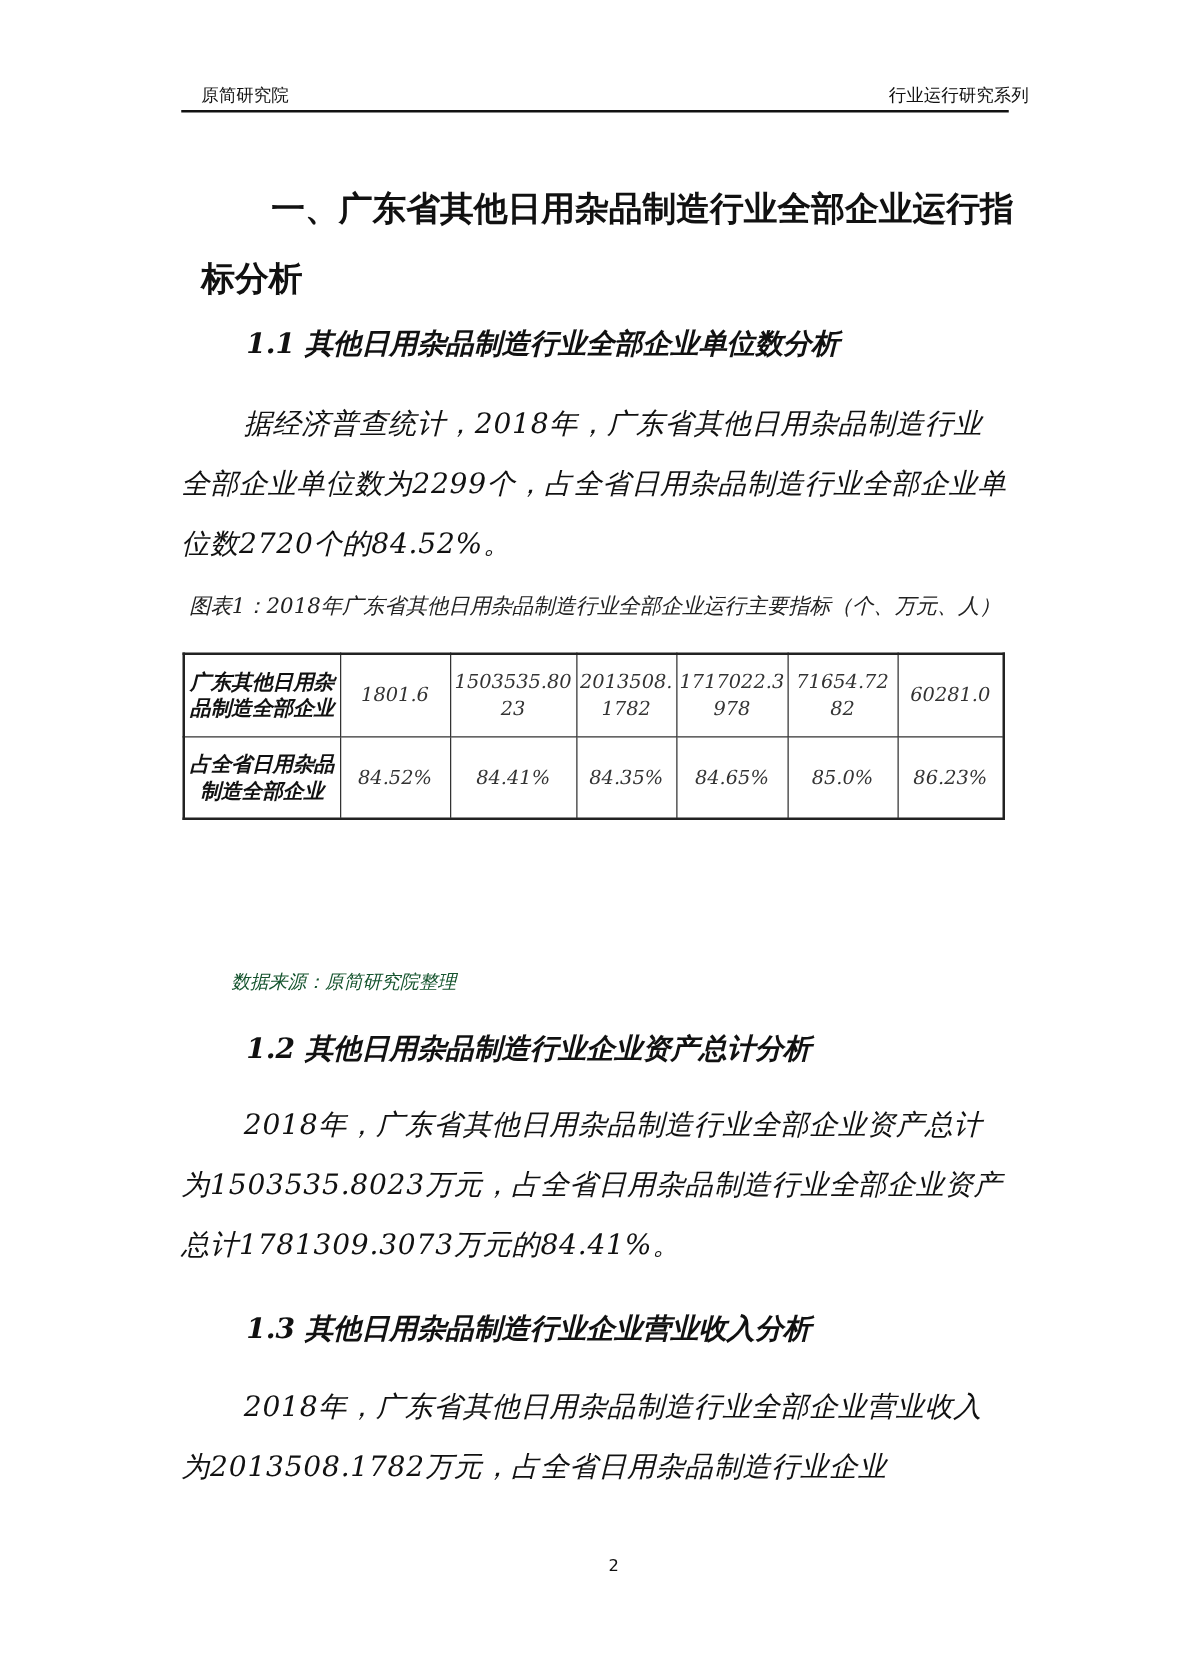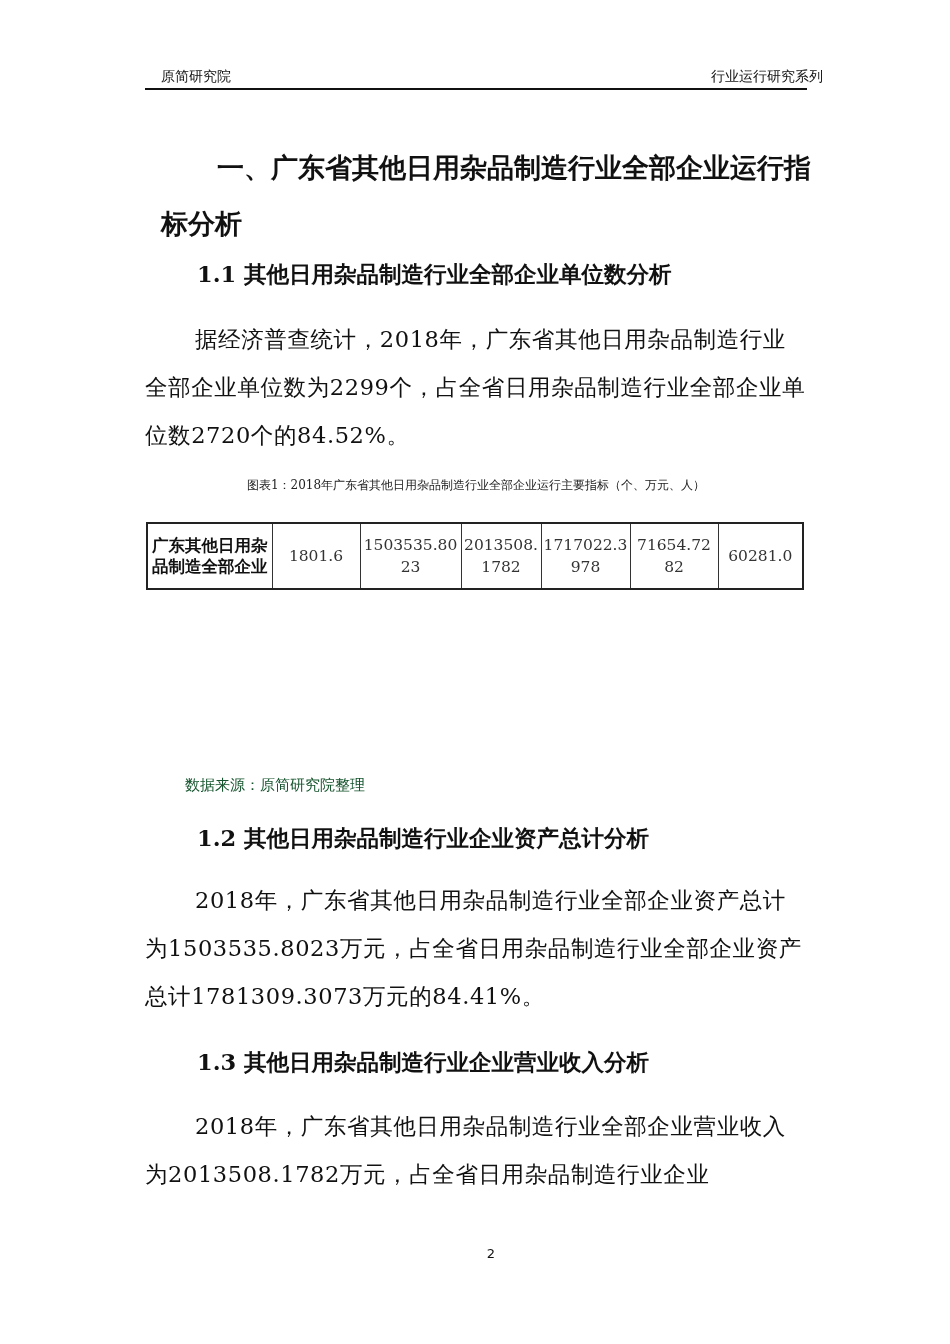--- a/index.html
+++ b/index.html
@@ -1,29 +1,29 @@
 <!DOCTYPE html>
 <html><head>
   <meta charset="utf-8">
   <style>
     html, body { margin: 0; padding: 0; background: #ffffff; }
     body { width: 950px; height: 1344px; position: relative; overflow: hidden; color: #111; }
     .sans { font-family: "DejaVu Sans", "Liberation Sans", sans-serif; margin-left: 16px; }
-    .serif { font-family: "DejaVu Serif", "Liberation Serif", serif; }
+    .serif { font-family: "DejaVu Serif", "Liberation Serif", serif; font-style: italic; }
 
     .header { position: absolute; left: 145px; top: 68px; width: 662px; height: 22px; }
     .header-left { position: absolute; left: 0; top: 0; font-size: 14px; }
     .header-right { position: absolute; right: 0; top: 0; font-size: 14px; }
     .header-rule { position: absolute; left: 145px; top: 88px; width: 662px; height: 2px; background: #111; }
 
     .h1 { position: absolute; left: 145px; top: 140px; width: 662px; font-size: 27px; font-weight: bold; line-height: 56px; text-indent: 56px; }
     .h2 { position: absolute; left: 197px; font-size: 22.5px; font-weight: bold; white-space: nowrap; }
     .para { position: absolute; left: 145px; width: 662px; font-size: 22.5px; line-height: 48px; text-indent: 50px; letter-spacing: 0.6px; }
 
-    .caption { position: absolute; left: 145px; top: 474px; width: 662px; font-size: 12px; line-height: 22px; text-align: center; color: #222; }
+    .caption { position: absolute; left: 145px; top: 474px; width: 662px; font-size: 17px; line-height: 22px; text-align: center; color: #222; }
 
     table.data { position: absolute; left: 146px; top: 522px; border-collapse: collapse; font-size: 16px; }
     table.data td, table.data th { border: 1px solid #333; text-align: center; vertical-align: middle; padding: 0 2px; line-height: 22px; }
     table.data { border: 2px solid #222; }
     table.data th { font-weight: bold; font-size: 16.5px; }
     .rowhead { font-weight: bold; font-size: 16.5px; line-height: 21px !important; }
     .num { color: #333; font-size: 15.5px; }
 
     .source { position: absolute; left: 185px; top: 776px; font-size: 15px; color: #14532d; }
     .pagenum { position: absolute; left: 0; top: 1246px; width: 950px; text-align: center; font-size: 13px; }
@@ -57,20 +57,29 @@
   <tbody>
   <tr style="height:66px">
     <td class="rowhead sans">广东其他日用杂品制造全部企业</td>
     <td class="num">1801.6</td>
     <td class="num" style="word-break:break-all;">1503535.8023</td>
     <td class="num" style="word-break:break-all;margin-top:44px;">2013508.1782</td>
     <td class="num" style="word-break:break-all;">1717022.3978</td>
     <td class="num" style="word-break:break-all;">71654.7282</td>
     <td class="num" style="word-break:break-all;">60281.0</td>
   </tr>
+  <tr style="height:66px">
+    <td class="rowhead sans">占全省日用杂品制造全部企业</td>
+    <td class="num">84.52%</td>
+    <td class="num">84.41%</td>
+    <td class="num">84.35%</td>
+    <td class="num">84.65%</td>
+    <td class="num">85.0%</td>
+    <td class="num">86.23%</td>
+  </tr>
 </tbody>
   </table>
 
 <div class="source serif">数据来源：原简研究院整理</div>
 
 <div class="h2 serif" style="top:823px;">1.2 其他日用杂品制造行业企业资产总计分析</div>
 <div class="para serif" style="top:876px;">2018年，广东省其他日用杂品制造行业全部企业资产总计为1503535.8023万元，占全省日用杂品制造行业全部企业资产总计1781309.3073万元的84.41%。</div>
 
 <div class="h2 serif" style="top:1047px;">1.3 其他日用杂品制造行业企业营业收入分析</div>
 <div class="para serif" style="top:1102px;">2018年，广东省其他日用杂品制造行业全部企业营业收入为2013508.1782万元，占全省日用杂品制造行业企业</div>

